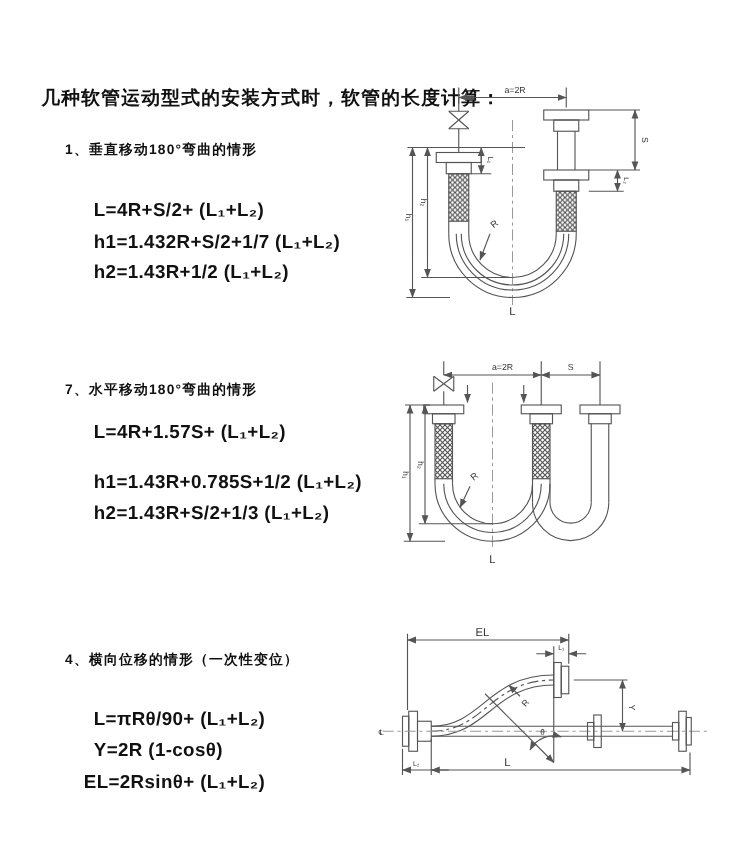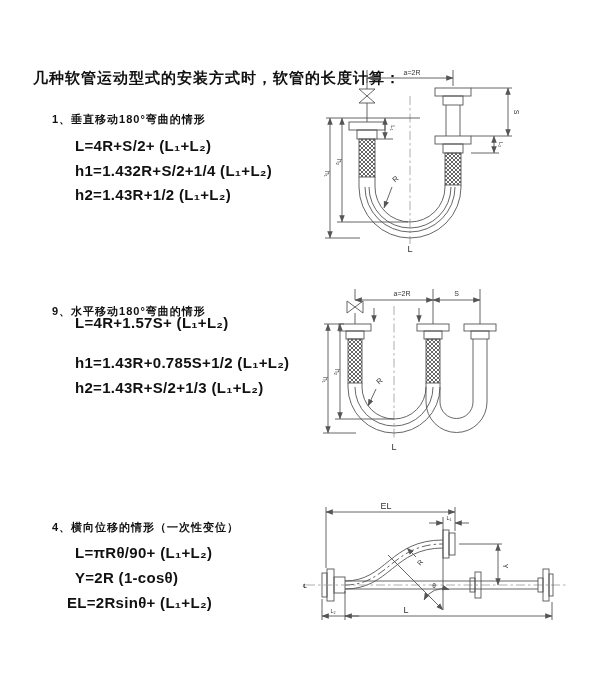--- a/index.html
+++ b/index.html
@@ -4,39 +4,39 @@
 <style>
   html,body{margin:0;padding:0;}
   body{
     width:600px;height:675px;position:relative;background:#ffffff;
     font-family:"Liberation Sans","DejaVu Sans",sans-serif;color:#111;
     overflow:hidden;
   }
   .abs{position:absolute;white-space:nowrap;}
   .title{left:33px;top:25px;font-size:15px;font-weight:600;letter-spacing:1px;margin-top:44px;}
   .heading{font-size:11px;font-weight:600;letter-spacing:1px;}
-  .formula{font-size:15px;font-weight:600;letter-spacing:.3px;}
+  .formula{font-size:15px;font-weight:600;letter-spacing:.3px;margin-top:23px;}
   svg.d{position:absolute;}
   .d line,.d path:not(.ah),.d rect:not(.braid){fill:none;stroke:#555;stroke-width:.9;}
   .d .braid{stroke:#555;stroke-width:.9;}
   .d .ah{fill:#555;stroke:none;}
   .d text{fill:#333;stroke:none;font-family:"Liberation Sans","DejaVu Sans",sans-serif;}
   .d .cl{stroke:#999;stroke-width:.8;stroke-dasharray:9 3 2.5 3;}
 </style>
 </head>
 <body>
 
 <div class="abs title">几种软管运动型式的安装方式时，软管的长度计算：</div>
 
 <div class="abs heading" style="left:52px;top:112px">1、垂直移动180°弯曲的情形</div>
 <div class="abs formula" style="left:75px;top:137px">L=4R+S/2+ (L₁+L₂)</div>
-<div class="abs formula" style="left:75px;top:162px">h1=1.432R+S/2+1/4 (L₁+L₂)</div>
+<div class="abs formula" style="left:75px;top:162px">h1=1.432R+S/2+1/7 (L₁+L₂)</div>
 <div class="abs formula" style="left:75px;top:186px">h2=1.43R+1/2 (L₁+L₂)</div>
 
-<div class="abs heading" style="left:52px;top:304px">9、水平移动180°弯曲的情形</div>
+<div class="abs heading" style="left:52px;top:304px">7、水平移动180°弯曲的情形</div>
 <div class="abs formula" style="left:75px;top:314px">L=4R+1.57S+ (L₁+L₂)</div>
 <div class="abs formula" style="left:75px;top:354px">h1=1.43R+0.785S+1/2 (L₁+L₂)</div>
 <div class="abs formula" style="left:75px;top:379px">h2=1.43R+S/2+1/3 (L₁+L₂)</div>
 
 <div class="abs heading" style="left:52px;top:520px">4、横向位移的情形（一次性变位）</div>
 <div class="abs formula" style="left:75px;top:544px">L=πRθ/90+ (L₁+L₂)</div>
 <div class="abs formula" style="left:75px;top:569px">Y=2R (1-cosθ)</div>
 <div class="abs formula" style="left:67px;top:594px">EL=2Rsinθ+ (L₁+L₂)</div>
 
 <svg class="d" style="left:308px;top:62px" width="290" height="198" viewBox="0 0 290 198">

